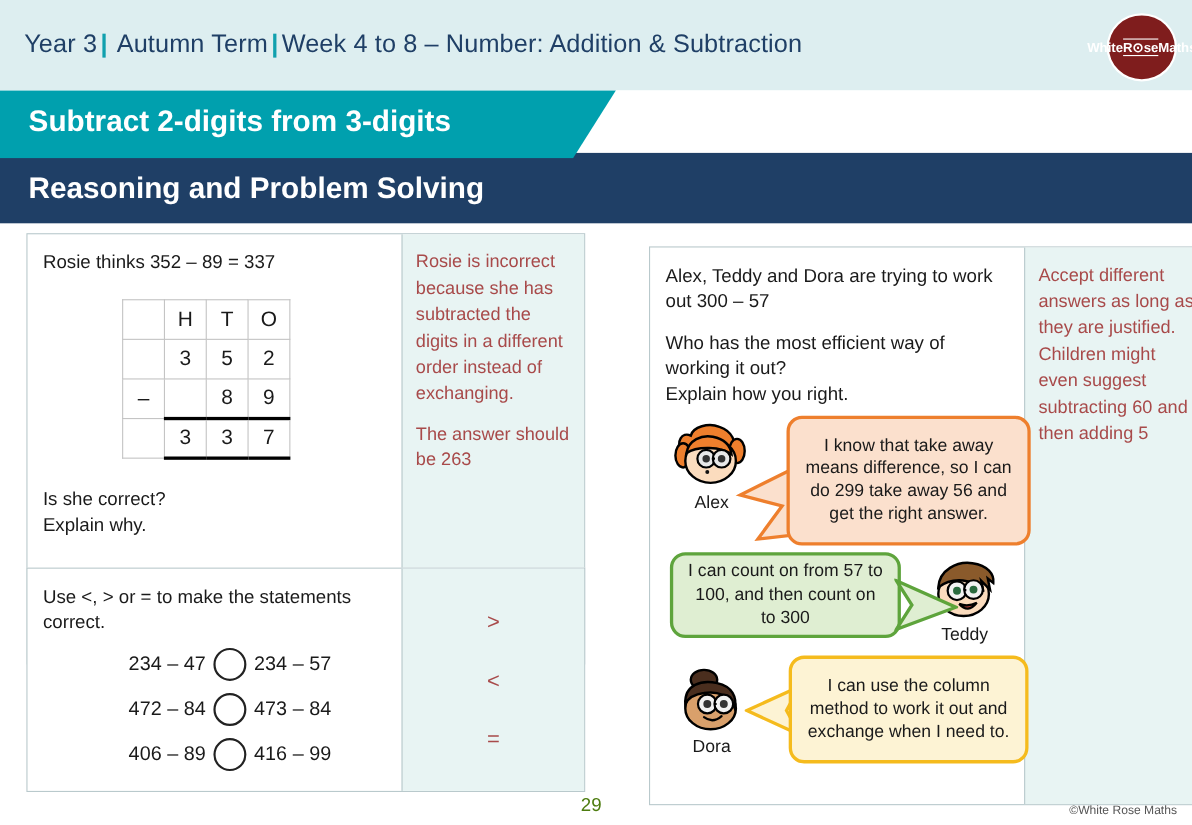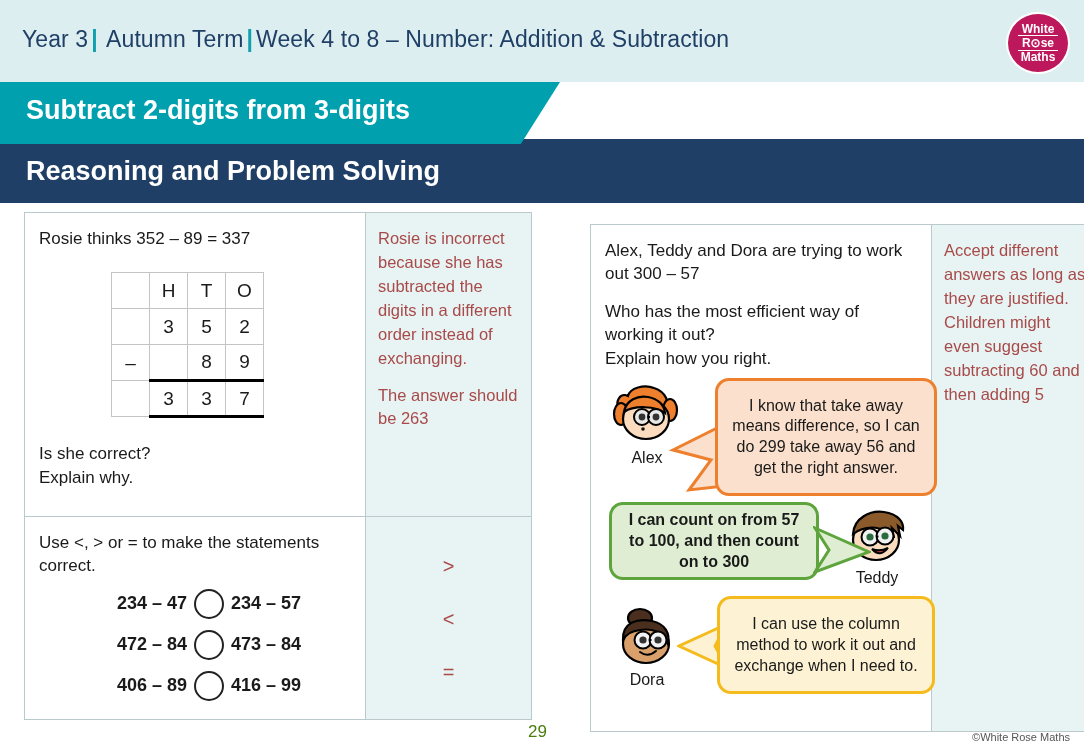--- a/index.html
+++ b/index.html
@@ -21,23 +21,23 @@
     position: absolute; left: 22px; top: 26px;
     font-size: 23px; color: #1f3f66; letter-spacing: .1px;
     white-space: nowrap;
   }
   .header-title .sep { color: #10a0ae; font-weight: 700; padding: 0 3px; }
 
   .logo {
     position: absolute; left: 1006px; top: 12px;
     width: 64px; height: 62px;
     border-radius: 50%;
-    background: #be185d;
+    background: #7f1d1d;
     border: 2px solid #ffffff;
-    display: flex; flex-direction: column;
+    display: flex; flex-direction: row;
     align-items: center; justify-content: center;
     line-height: 1.02;
   }
   .logo span {
     color: #ffffff; font-size: 12px; font-weight: 700; display: block;
   }
   .logo .mid { border-top: 1px solid #fff; border-bottom: 1px solid #fff;
                padding: 1px 0; width: 40px; text-align: center; }
 
   
@@ -89,21 +89,20 @@
   .hto td.blank { border-color: #c4c4c4; }
 
   .below-table { margin-top: 24px; }
 
   
   .stmt-list { margin-top: 10px; }
   .stmt {
     display: flex; align-items: center; justify-content: center;
     font-size: 18px; color: #1a1a1a; margin-top: 11px;
     padding-left: 26px;
-    font-weight: bold;
   }
   .stmt .circle {
     display: inline-block; width: 30px; height: 30px;
     border: 2px solid #222; border-radius: 50%;
     margin: 0 7px;
   }
   .ans-symbols {
     display: flex; flex-direction: column; align-items: center;
     justify-content: center; height: 100%; gap: 24px;
     font-size: 20px; color: #a84a4a;
@@ -281,21 +280,21 @@
                 <circle cx="30" cy="33" r="8.5" fill="#f2f2f2" stroke="#000" stroke-width="2"></circle>
                 <circle cx="45" cy="32" r="8.5" fill="#f2f2f2" stroke="#000" stroke-width="2"></circle>
                 <line x1="38.5" y1="32.5" x2="36.5" y2="32.5" stroke="#000" stroke-width="2"></line>
                 <circle cx="30" cy="33" r="3.6" fill="#2a6b3f"></circle>
                 <circle cx="45" cy="32" r="3.6" fill="#2a6b3f"></circle>
                 <path d="M32 45 Q40 54 48 44 Q40 48 32 45 Z" fill="#b8443c" stroke="#000" stroke-width="2"></path>
               </svg>
             </div>
             <div class="char-name">Teddy</div>
           </div>
-          <div class="bubble green" style="left:4px; top:0; width:210px; height:78px;font-weight:bold;">I can count on from 57 to 100, and then count on to 300</div>
+          <div class="bubble green" style="left:4px; top:0; width:210px; height:78px;">I can count on from 57 to 100, and then count on to 300</div>
           <svg style="position:absolute; left:208px; top:24px;" width="58" height="48" viewBox="0 0 58 48">
             <path d="M2 2 L56 26 L2 46 L16 24 Z" fill="#dfeed2" stroke="#5ea43c" stroke-width="3"></path>
           </svg>
         </div>
 
         <div class="char-row dora">
           <div class="char" style="left:0; top:4px;">
             <div class="face-wrap">
               <svg viewBox="0 0 74 64" width="74" height="64">
                 <ellipse cx="36" cy="38" rx="23" ry="19" fill="#d9a06b" stroke="#000" stroke-width="2.2"></ellipse>

